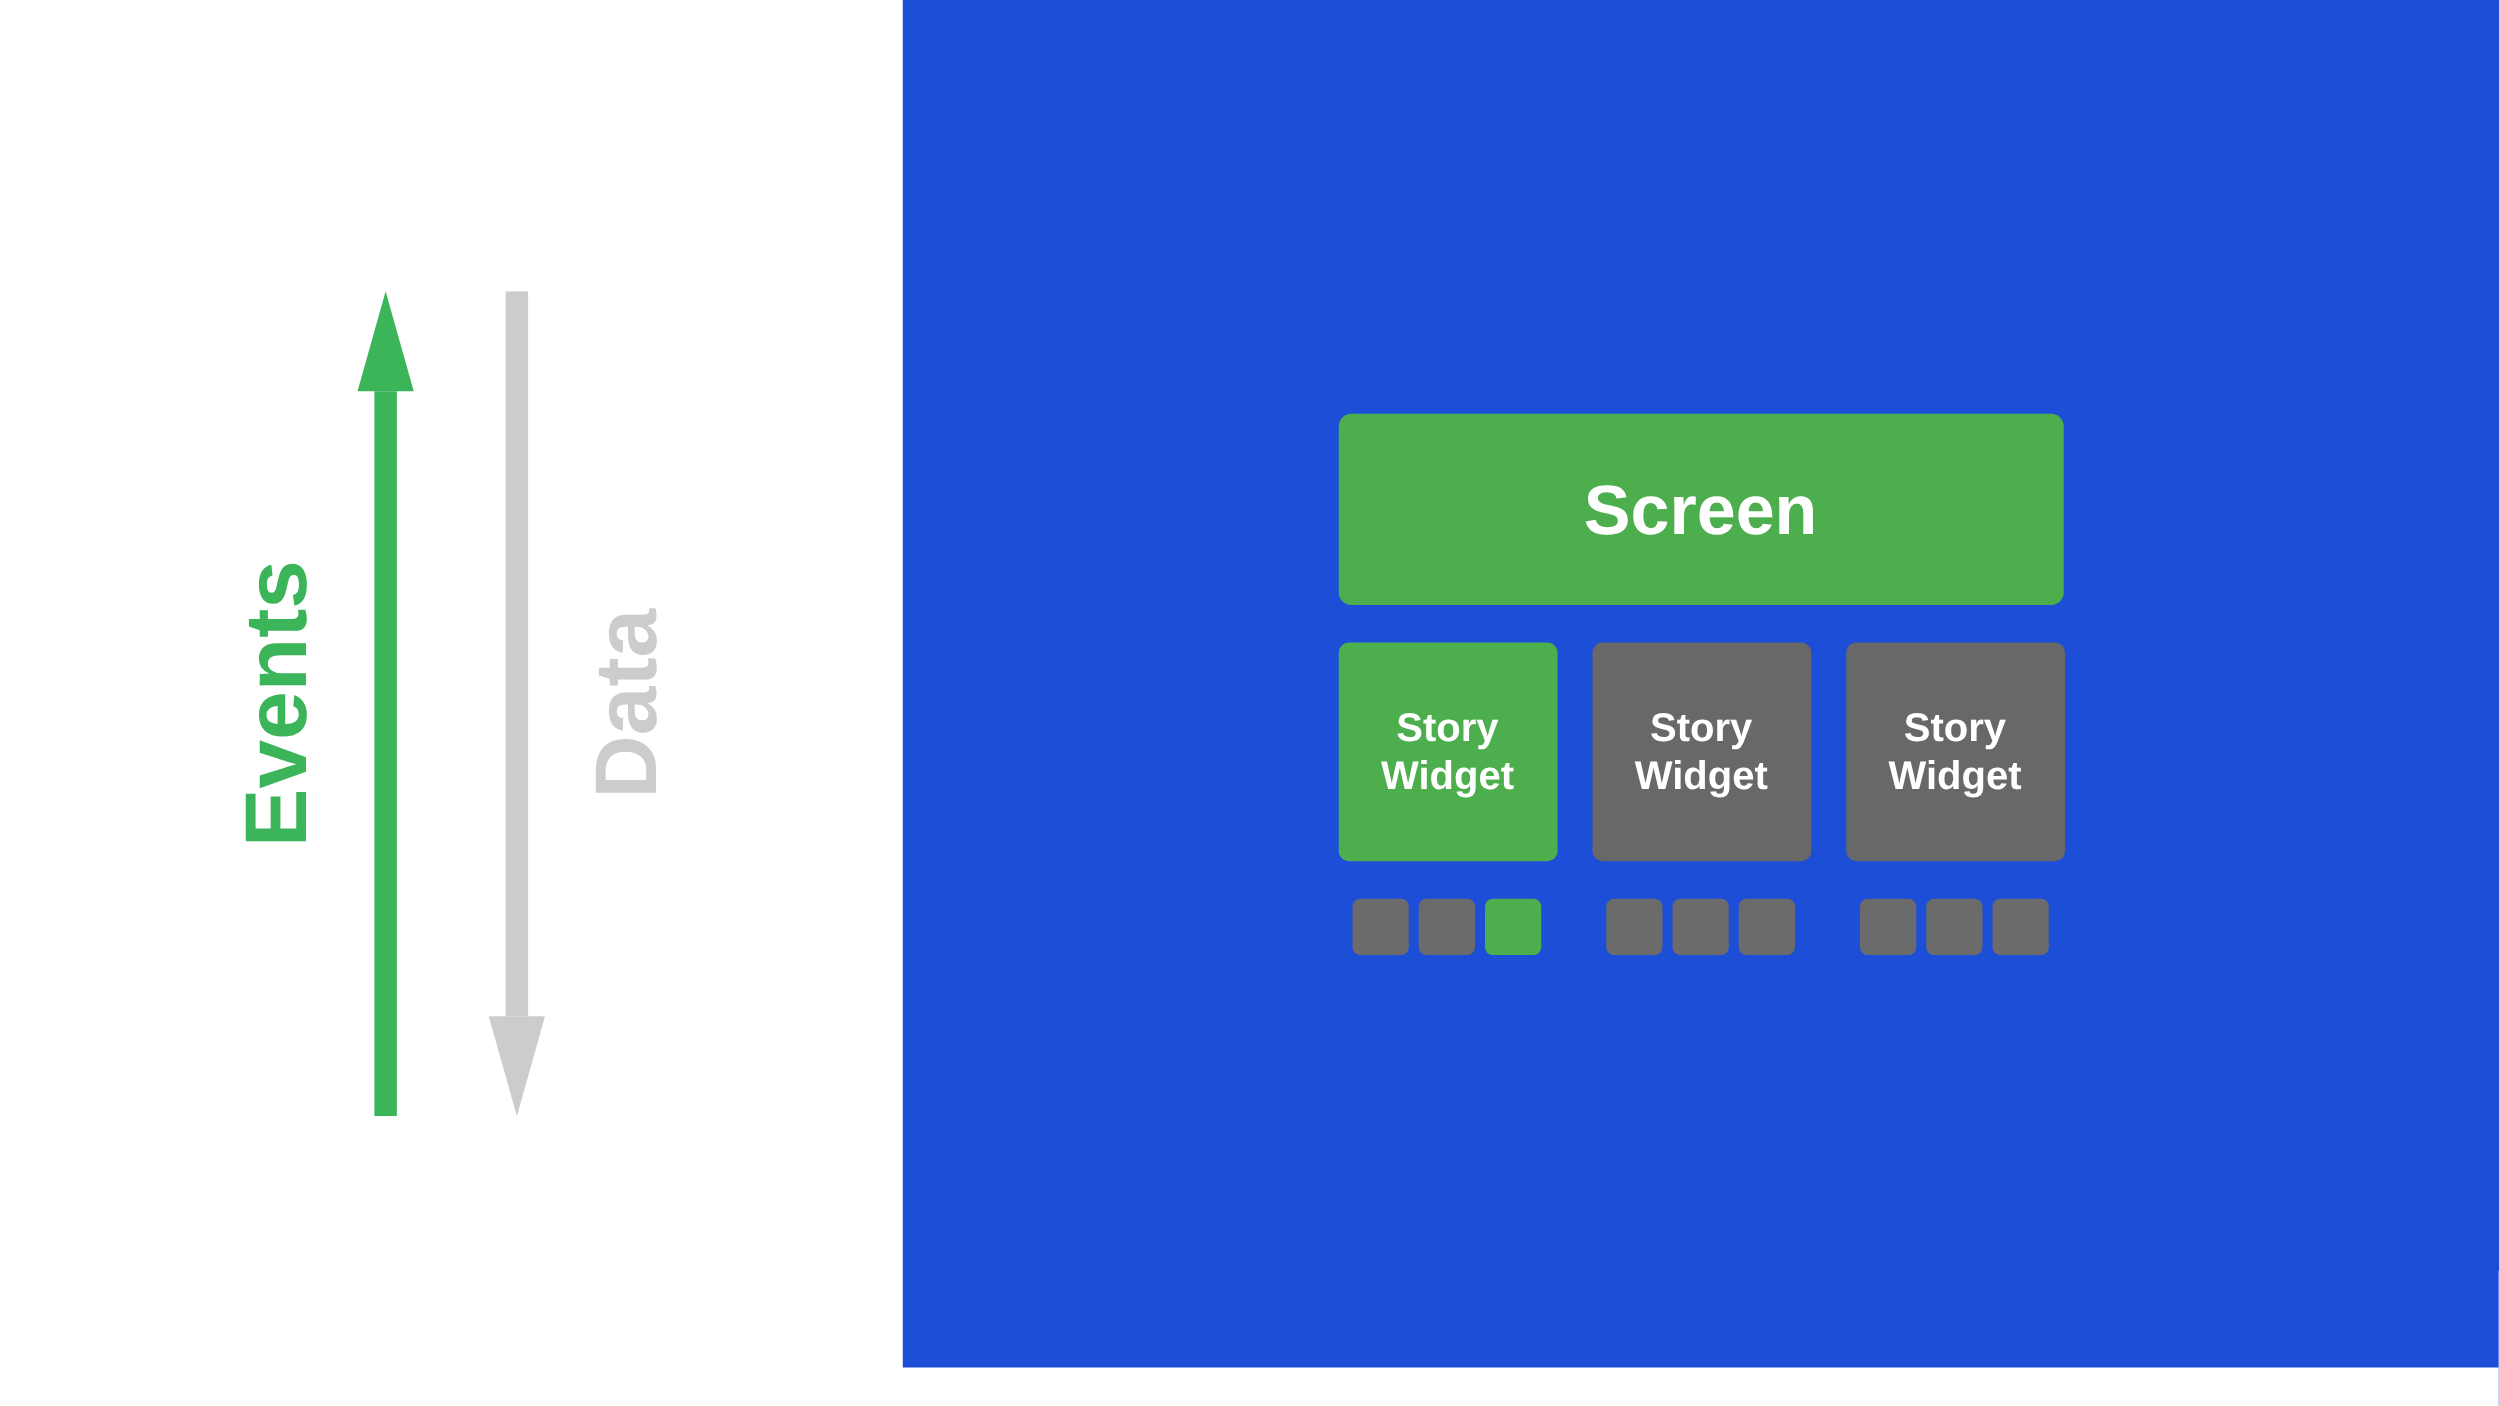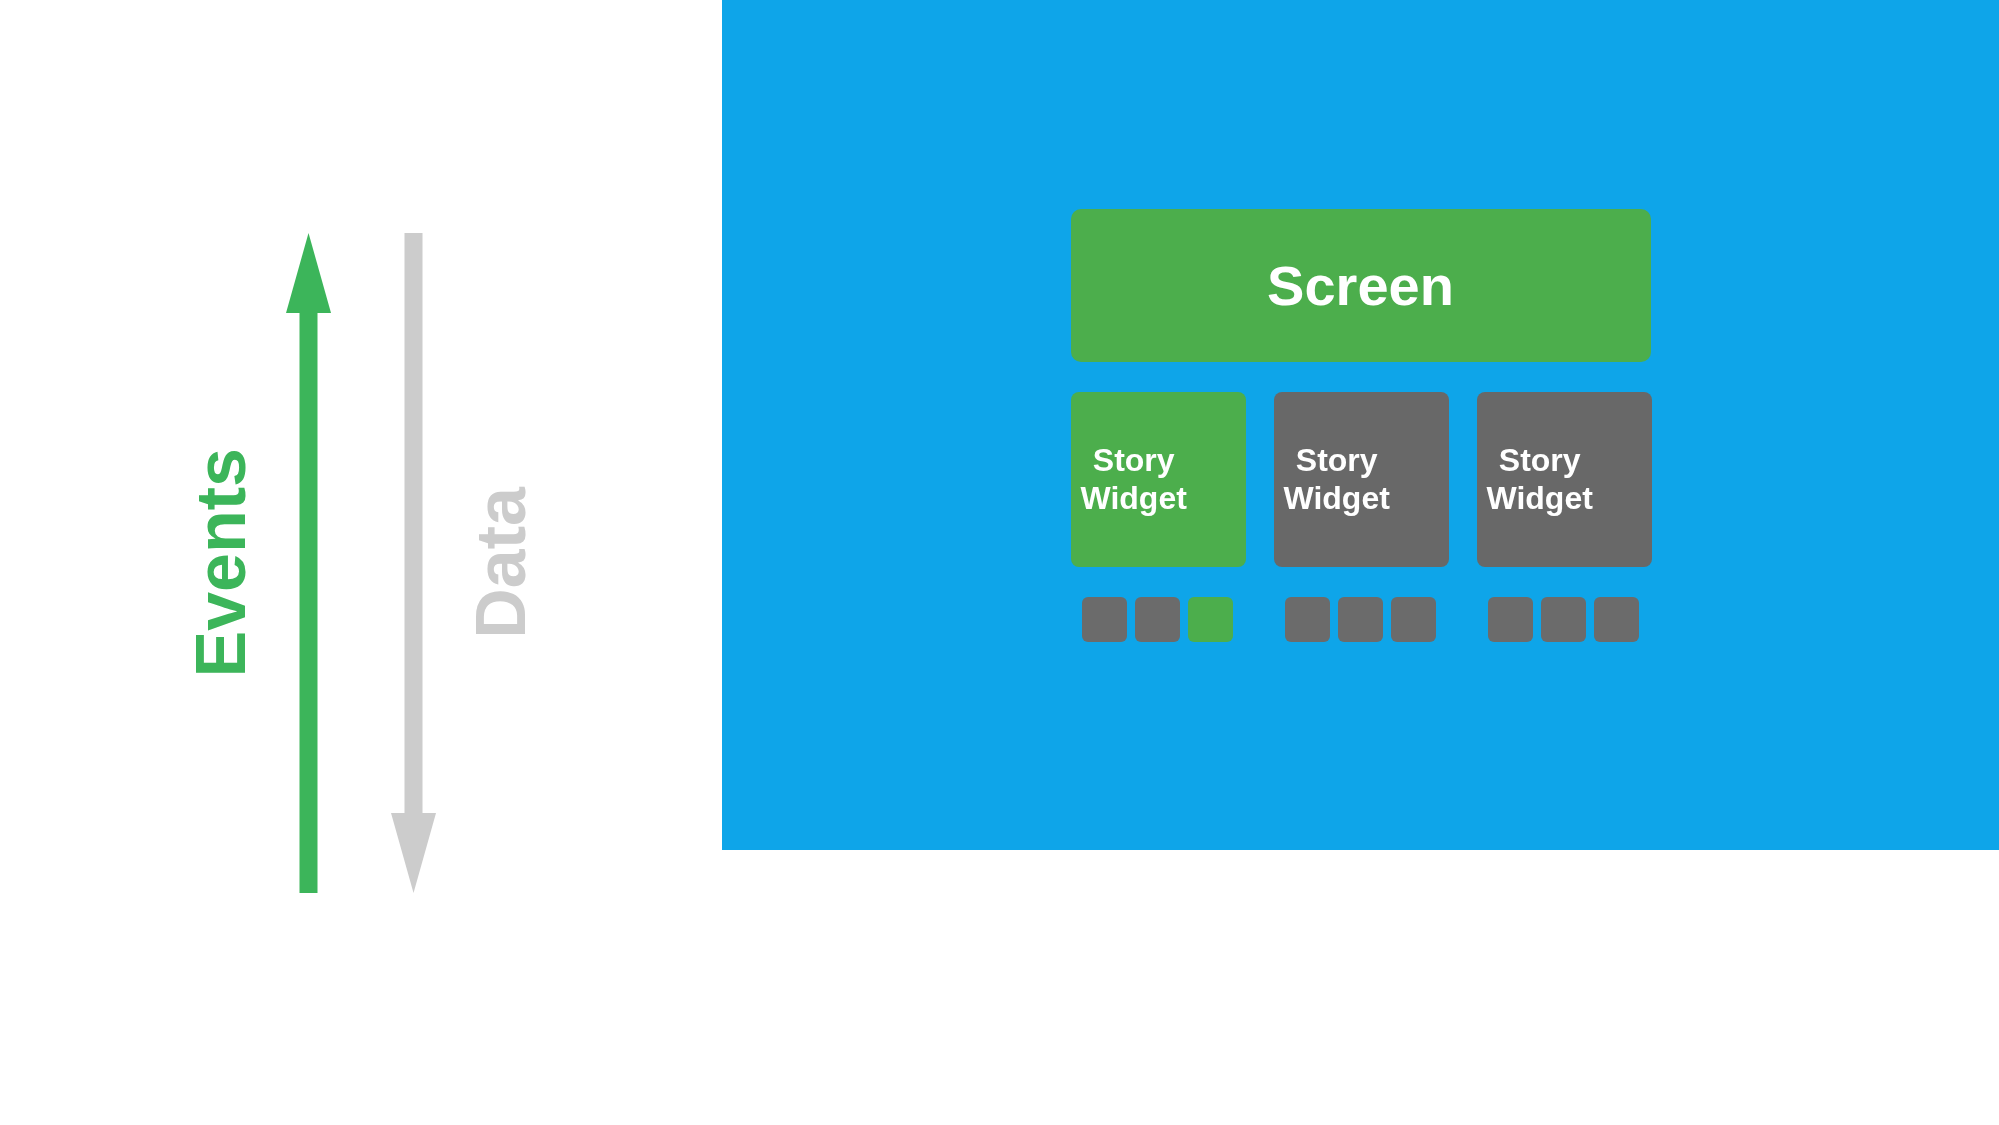--- a/index.html
+++ b/index.html
@@ -17,22 +17,22 @@
       height: 1125px;
       background: #ffffff;
       display: flex;
       align-items: center;
       justify-content: center;
       position: relative;
     }
 
     .right-panel {
       width: 1277px;
-      height: 850px;
-      background: #0ea5e9;
+      height: 1094px;
+      background: #1d4ed8;
       display: flex;
       flex-direction: column;
       align-items: center;
       justify-content: center;
       gap: 30px;
       padding: 60px 80px;
     }
 
     
     .screen-box {
@@ -75,21 +75,21 @@
       width: 100%;
       max-width: 600px;
       justify-content: space-between;
     }
 
     .story-widget-box {
       flex: 1;
       border-radius: 8px;
       display: flex;
       align-items: center;
-      justify-content: flex-start;
+      justify-content: center;
       padding: 30px 10px;
       aspect-ratio: 1;
     }
 
     .story-widget-box.green {
       background: #4cae4c;
     }
 
     .story-widget-box.gray {
       background: #6b6b6b;

